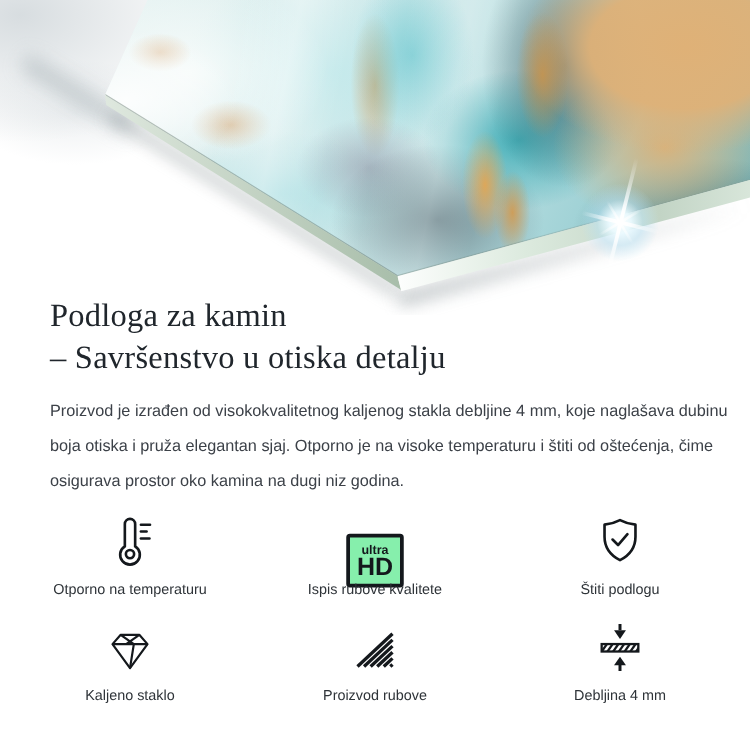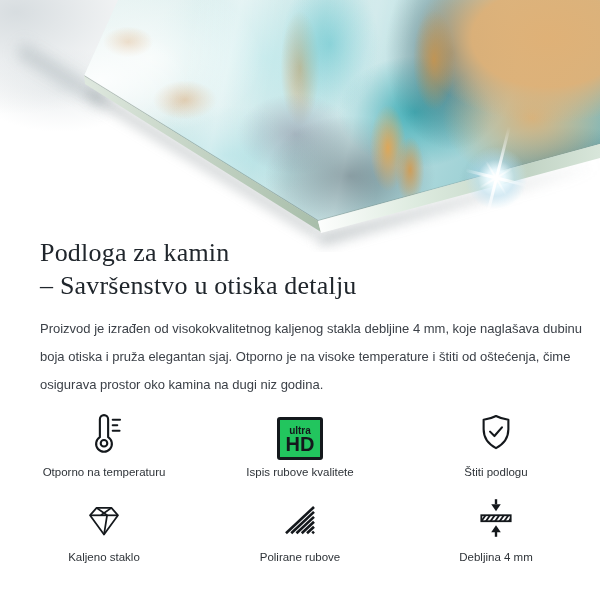--- a/index.html
+++ b/index.html
@@ -82,22 +82,22 @@
   .desc { margin:13px 0 0; font-size:13px; line-height:28px; color:#3c4148; }
   .desc span { display:block; white-space:nowrap; }
 
   
   .features { display:grid; grid-template-columns:repeat(3,1fr); row-gap:16px; padding:0 6px; margin-top:12px; }
   .feature { display:flex; flex-direction:column; align-items:center; }
   .ficon { height:46px; display:flex; align-items:flex-start; justify-content:center; }
   .ficon svg { display:block; }
   .flabel { margin-top:8px; font-size:11.5px; line-height:15px; color:#2e3338; }
 
-  .uhd-box { width:40px; height:37px; border:3px solid #14181c; border-radius:3px; margin-top:6px;
-    display:flex; flex-direction:column; align-items:center; justify-content:center; background:#22c55e; }
+  .uhd-box { width:40px; height:37px; border:3px solid #14181c; border-radius:3px; margin-top:16px;
+    display:flex; flex-direction:column; align-items:center; justify-content:center; background:#86efac; }
   .uhd-top { font-size:10px; font-weight:700; line-height:11px; color:#14181c; }
   .uhd-bottom { font-size:20px; font-weight:700; line-height:16px; color:#14181c; }
 </style>
 </head>
 <body>
 
 <div class="page">
 
   <section class="hero">
     <div class="bg-wash"></div>
@@ -119,21 +119,21 @@
     </div>
   </section>
 
   <section class="content">
     <h1 class="title">
       <span>Podloga za kamin</span>
       <span>– Savršenstvo u otiska detalju</span>
     </h1>
     <p class="desc">
       <span>Proizvod je izrađen od visokokvalitetnog kaljenog stakla debljine 4 mm, koje naglašava dubinu</span>
-      <span>boja otiska i pruža elegantan sjaj. Otporno je na visoke temperature i štiti od oštećenja, čime</span>
+      <span>boja otiska i pruža elegantan sjaj. Otporno je na visoke temperaturu i štiti od oštećenja, čime</span>
       <span>osigurava prostor oko kamina na dugi niz godina.</span>
     </p>
   </section>
 
   <section class="features">
 
     <div class="feature">
       <div class="ficon">
         <svg width="44" height="44" viewBox="0 0 48 48">
           <g fill="none" stroke="#14181c" stroke-width="2.3" stroke-linejoin="round">
@@ -192,21 +192,21 @@
           <g stroke="#14181c" stroke-width="3" fill="none">
             <line x1="8" y1="38" x2="40" y2="8"></line>
             <line x1="14" y1="38" x2="40" y2="13.6"></line>
             <line x1="20" y1="38" x2="40" y2="19.3"></line>
             <line x1="26" y1="38" x2="40" y2="24.9"></line>
             <line x1="32" y1="38" x2="40" y2="30.5"></line>
             <line x1="38" y1="38" x2="40" y2="36.1"></line>
           </g>
         </svg>
       </div>
-      <div class="flabel">Polirane rubove</div>
+      <div class="flabel">Proizvod rubove</div>
     </div>
 
     <div class="feature">
       <div class="ficon">
         <svg width="44" height="44" viewBox="0 0 48 48">
           <defs>
             <clipPath id="barclip">
                 <rect x="8" y="21" width="32" height="6.5"></rect>
               </clipPath>
           </defs>

